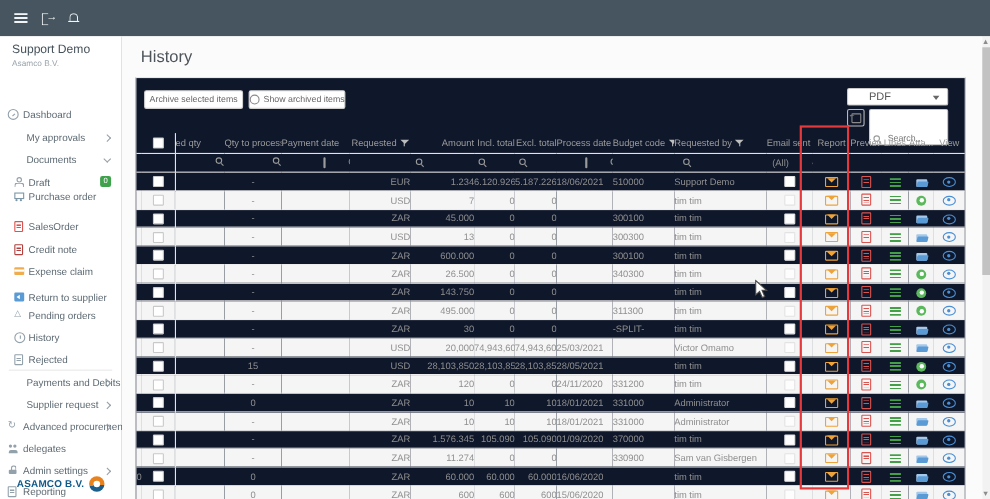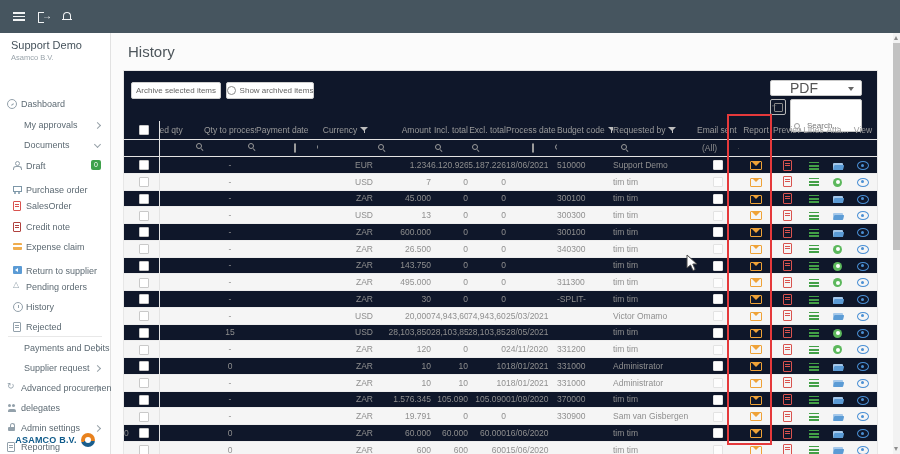--- a/index.html
+++ b/index.html
@@ -67,21 +67,21 @@
   .lmark::after{content:"";position:absolute;left:4px;top:4px;width:6px;height:6px;border-radius:50%;background:#fff}
 
   
   .main{position:absolute;left:111px;top:33px;width:782px;height:421px;background:#fbfbfb}
   .page-title{position:absolute;left:17px;top:10px;font-size:15px;color:#4d555b}
   .card{position:absolute;left:12px;top:37px;width:753px;height:384px;background:#0f172a;border:1px solid #e7e7e7;border-bottom:none}
   .btn{position:absolute;top:11px;height:17px;border:1px solid #cfcfcf;border-radius:2px;background:#fff;
        display:flex;align-items:center;justify-content:center;gap:4px;font-size:8px;color:#666;white-space:nowrap;cursor:pointer}
   .i-radio{width:7px;height:7px;border:1px solid #8a8a8a;border-radius:50%;flex:0 0 auto}
   .pdf-select{position:absolute;left:646px;top:9px;width:92px;height:16px;border:1px solid #c9c9c9;border-radius:2px;background:#fff;
-       display:flex;align-items:center;font-size:14px;color:#555;padding-left:19px;box-sizing:border-box;cursor:pointer}
+       display:flex;align-items:center;font-size:10px;color:#555;padding-left:19px;box-sizing:border-box;cursor:pointer}
   .i-caret{position:absolute;right:7px;top:6px;width:0;height:0;border-left:3px solid transparent;border-right:3px solid transparent;border-top:4px solid #666}
   .export-btn{position:absolute;left:646px;top:28px;width:14px;height:14px;border:1px solid #b9b9b9;border-radius:2px;cursor:pointer}
   .export-btn::before{content:"";position:absolute;left:3px;top:3px;width:7px;height:7px;border:1px solid #8a8a8a;border-radius:1px}
   .export-btn::after{content:"\2190";position:absolute;left:0;top:1px;font-size:7px;color:#8a8a8a}
   .search-box{position:absolute;left:666px;top:28px;width:72px;height:33px;border:1px solid #c9c9c9;border-radius:2px;background:#fff;display:flex;align-items:flex-end;padding:0 3px;box-sizing:border-box}
   .search-box input{border:none;outline:none;width:52px;font-size:8px;color:#777;font-family:"Liberation Sans",sans-serif;background:transparent;margin-left:3px}
   .i-search{position:relative;display:inline-block;width:8px;height:8px;flex:0 0 auto}
   .i-search::before{content:"";position:absolute;left:0;top:0;width:4px;height:4px;border:1px solid #9b9b9b;border-radius:50%}
   .i-search::after{content:"";position:absolute;left:5px;top:5px;width:3px;height:1px;background:#9b9b9b;transform:rotate(45deg);transform-origin:left center}
   .i-cal{position:relative;display:inline-block;width:9px;height:8px;border:1px solid #9b9b9b;border-radius:1px;background:linear-gradient(to bottom,#9b9b9b 0 2px,transparent 2px)}
@@ -152,21 +152,21 @@
     </div>
     <div class="sitem lvl1" style="top:106px">
       <span class="slabel">Documents</span>
       <span class="chev down"></span>
     </div>
     <div class="sitem lvl2" style="top:127px">
       <span class="sic s-draft"></span>
       <span class="slabel">Draft</span>
       <span class="badge">0</span>
     </div>
-    <div class="sitem lvl2" style="top:151px">
+    <div class="sitem lvl2" style="top:140px">
       <span class="sic s-cart"></span>
       <span class="slabel">Purchase order</span>
     </div>
     <div class="sitem lvl2" style="top:167px">
       <span class="sic s-doc c-red"></span>
       <span class="slabel">SalesOrder</span>
     </div>
     <div class="sitem lvl2" style="top:188px">
       <span class="sic s-doc c-maroon"></span>
       <span class="slabel">Credit note</span>
@@ -267,21 +267,21 @@
           <col style="width:23px">
             <col style="width:28px">
         </colgroup>
         <thead>
           <tr>
             <th></th>
             <th class="ac colsep"><span class="chk"></span></th>
             <th class="al">ed qty</th>
             <th class="al">Qty to process</th>
             <th class="al pl2">Payment date</th>
-            <th class="ac"><span>Currency</span><span class="i-funnel"></span></th>
+            <th class="ac"><span>Requested</span><span class="i-funnel"></span></th>
             <th class="ar pr3">Amount</th>
             <th class="ar pr3">Incl. total</th>
             <th class="ar pr3">Excl. total</th>
             <th class="al pl2">Process date</th>
             <th class="al pl8"><span>Budget code</span><span class="i-funnel"></span></th>
             <th class="al pl8"><span>Requested by</span><span class="i-funnel"></span></th>
             <th class="al pl2"><span>Email sent</span></th>
             <th class="ac">Report</th>
             <th class="ac">Preview</th>
             <th class="ac">Lines</th>
@@ -641,21 +641,21 @@
       <td class="ac"><span class="i-folder"></span></td>
       <td class="ac"><span class="i-eye"></span></td>
     </tr>
             <tr class="alt">
       <td></td>
       <td class="ac colsep"><span class="chk"></span></td>
       <td></td>
       <td class="ac">-</td>
       <td></td>
       <td class="ar pr8">ZAR</td>
-      <td class="ar pr3">19.791</td>
+      <td class="ar pr3">11.274</td>
       <td class="ar pr3">0</td>
       <td class="ar pr3">0</td>
       <td class="al pl2"></td>
       <td class="al pl10">330900</td>
       <td class="al pl8">Sam van Gisbergen</td>
       <td class="ac"><span class="chk light"></span></td>
       <td class="ac"><span class="i-env"></span></td>
       <td class="ac"><span class="i-pdf"></span></td>
       <td class="ac"><span class="i-lines"></span></td>
       <td class="ac"><span class="i-folder"></span></td>

